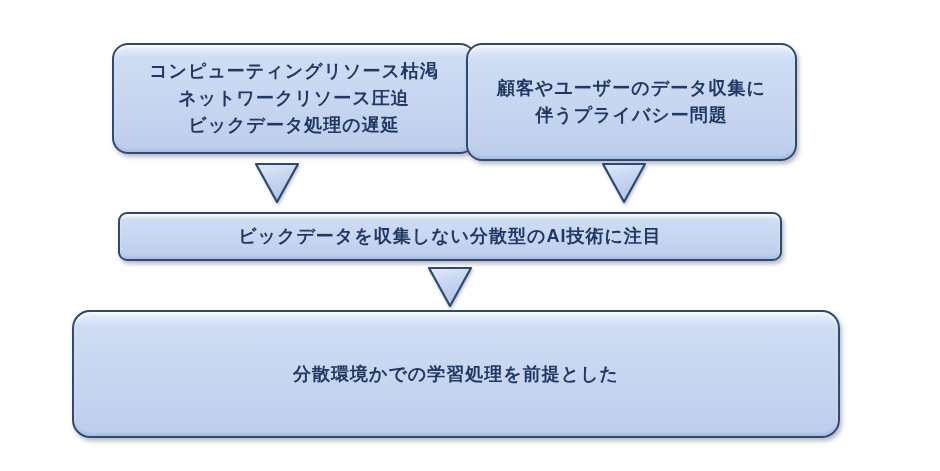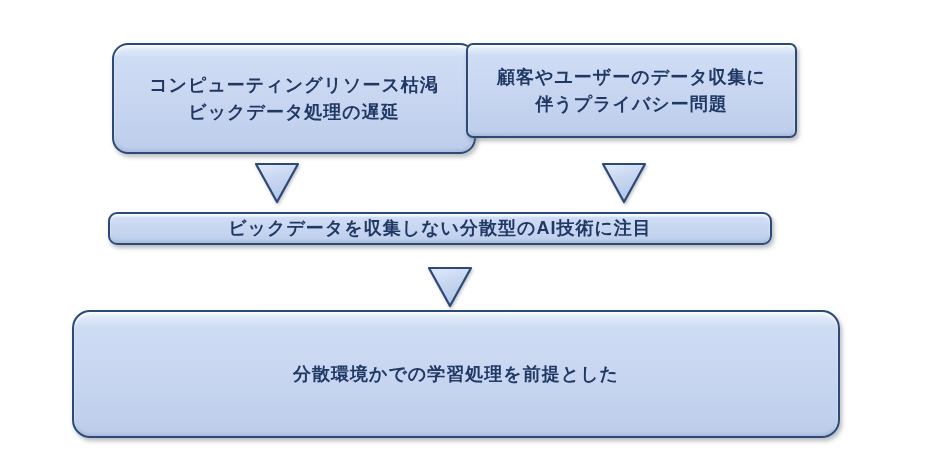--- a/index.html
+++ b/index.html
@@ -31,41 +31,42 @@
                 inset 0 2px 3px rgba(255, 255, 255, 0.85),
                 inset 0 -2px 3px rgba(70, 95, 140, 0.18);
   }
   .box .line {
     font-size: 18px;
     line-height: 27px;
     letter-spacing: 1px;
     white-space: nowrap;
   }
   #box-cause-left   { left: 112px; top: 43px;  width: 364px; height: 111px; border-radius: 16px; }
-  #box-cause-right  { left: 466px; top: 43px;  width: 331px; height: 95px; border-radius: 7px; }
-  #box-focus        { left: 108px; top: 212px; width: 664px; height: 33px;  border-radius: 9px;  }
+  #box-cause-right  { left: 466px; top: 43px;  width: 331px; height: 118px; border-radius: 16px; }
+  #box-focus        { left: 118px; top: 212px; width: 664px; height: 49px;  border-radius: 9px;  }
   #box-result       { left: 72px;  top: 310px; width: 768px; height: 128px; border-radius: 18px; }
 
   .down-arrow {
     position: absolute;
     width: 46px;
     height: 42px;
     filter: drop-shadow(1.5px 2px 1.5px rgba(120, 125, 135, 0.45));
   }
   #arrow-left   { left: 254px; top: 162px; }
   #arrow-right  { left: 601px; top: 162px; }
   #arrow-center { left: 427px; top: 266px; }
 </style>
 </head>
 <body>
 
 <div id="canvas">
 
   <div class="box" id="box-cause-left">
     <div class="line">コンピューティングリソース枯渇</div>
+    <div class="line">ネットワークリソース圧迫</div>
     <div class="line">ビックデータ処理の遅延</div>
   </div>
 
   <div class="box" id="box-cause-right">
     <div class="line">顧客やユーザーのデータ収集に</div>
     <div class="line">伴うプライバシー問題</div>
   </div>
 
   <svg class="down-arrow" id="arrow-left" viewBox="0 0 46 42">
     <defs>

